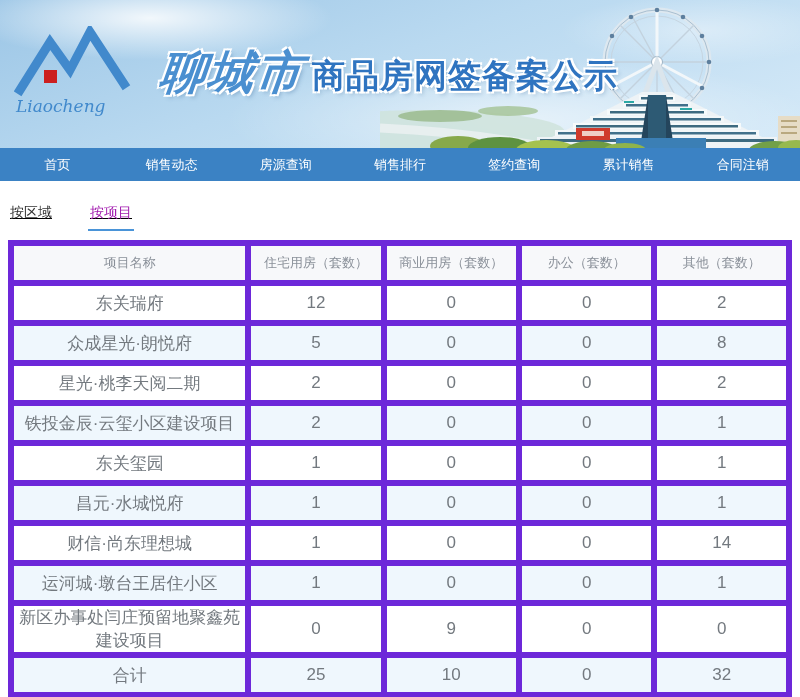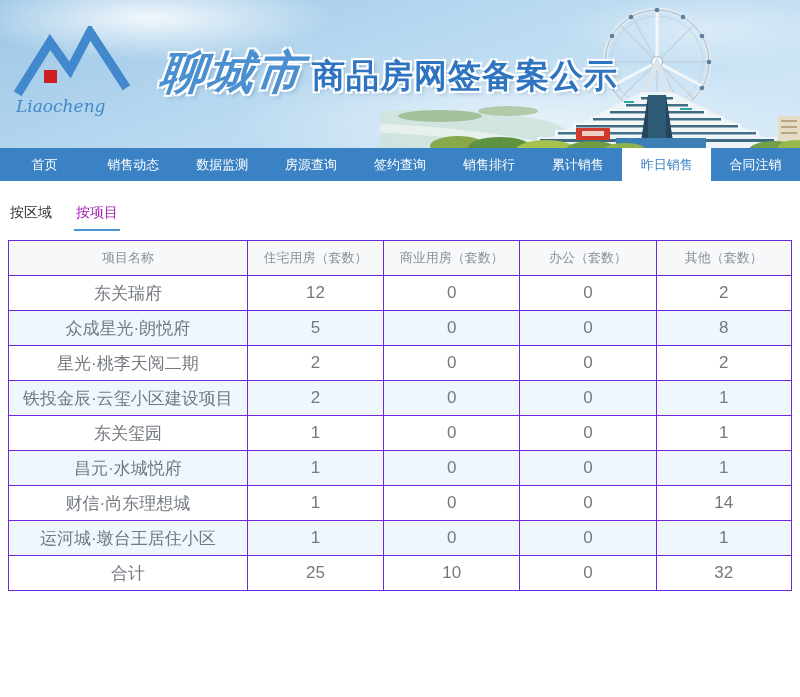--- a/index.html
+++ b/index.html
@@ -38,26 +38,26 @@
     color:#fff; font-size:13px; cursor:pointer; white-space:nowrap;
   }
   .nav-item.active { background:#fff; color:#3b82c4; }
 
   
   .content { padding:0 8px; }
   .title-bar { display:flex; justify-content:space-between; align-items:center; margin-top:13px; }
   .section-badge { background:#4796d2; color:#fff; font-size:14px; padding:7px 16px; }
   .current-date { font-size:14px; color:#555; padding-right:2px; }
 
-  .tabs { display:flex; gap:20px; margin-top:23px; font-size:14px; }
+  .tabs { display:flex; gap:34px; margin-top:23px; font-size:14px;text-decoration:underline; }
   .tab { color:#333; cursor:pointer; padding:0 2px 7px 2px; border-bottom:2px solid transparent; }
   .tab.active { color:#a21caf; border-bottom-color:#4a94d8; }
 
   table { width:100%; border-collapse:collapse; table-layout:fixed; margin-top:9px; }
-  th,td { border:1px solid #6d28d9; height:34px; text-align:center; padding:0 4px; }
+  th,td { border:6px solid #6d28d9; height:34px; text-align:center; padding:0 4px; }
   th { background:#f7f8fa; color:#8a9099; font-size:13px; font-weight:normal; }
   td { color:#73797f; font-size:17px; }
   tbody tr:nth-child(even) { background:#eff7fd; }
 </style>
 </head>
 <body>
 
 <div class="header">
 
   <svg class="scene" viewBox="0 0 420 148" aria-hidden="true">
@@ -155,26 +155,24 @@
       <text x="2" y="86" font-size="17" font-style="italic" font-family="DejaVu Serif, serif" fill="#4189cc">Liaocheng</text>
     </svg>
     <div class="city-name">聊城市</div>
     <div class="site-title">商品房网签备案公示</div>
   </div>
 </div>
 
 <nav class="main-nav">
     <a class="nav-item">首页</a>
     <a class="nav-item">销售动态</a>
-    <a class="nav-item">数据监测</a>
     <a class="nav-item">房源查询</a>
+    <a class="nav-item">销售排行</a>
     <a class="nav-item">签约查询</a>
-    <a class="nav-item">销售排行</a>
     <a class="nav-item">累计销售</a>
-    <a class="nav-item active">昨日销售</a>
     <a class="nav-item">合同注销</a>
   </nav>
 
 <div class="content">
 
 
   <div class="tabs">
     <div class="tab">按区域</div>
     <div class="tab active">按项目</div>
   </div>
@@ -247,20 +245,27 @@
           <td>14</td>
         </tr>
         <tr>
           <td>运河城·墩台王居住小区</td>
           <td>1</td>
           <td>0</td>
           <td>0</td>
           <td>1</td>
         </tr>
         <tr>
+          <td>新区办事处闫庄预留地聚鑫苑建设项目</td>
+          <td>0</td>
+          <td>9</td>
+          <td>0</td>
+          <td>0</td>
+        </tr>
+        <tr>
           <td>合计</td>
           <td>25</td>
           <td>10</td>
           <td>0</td>
           <td>32</td>
         </tr>
       </tbody>
   </table>
 </div>
 

